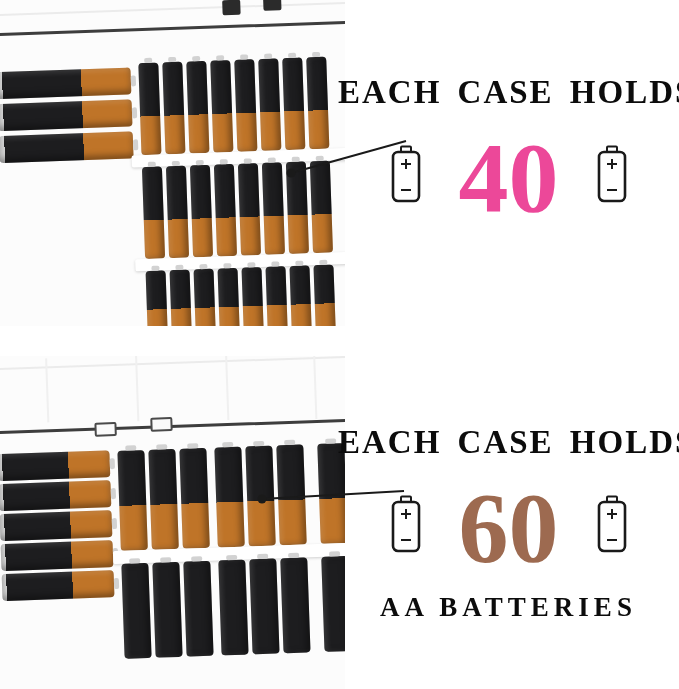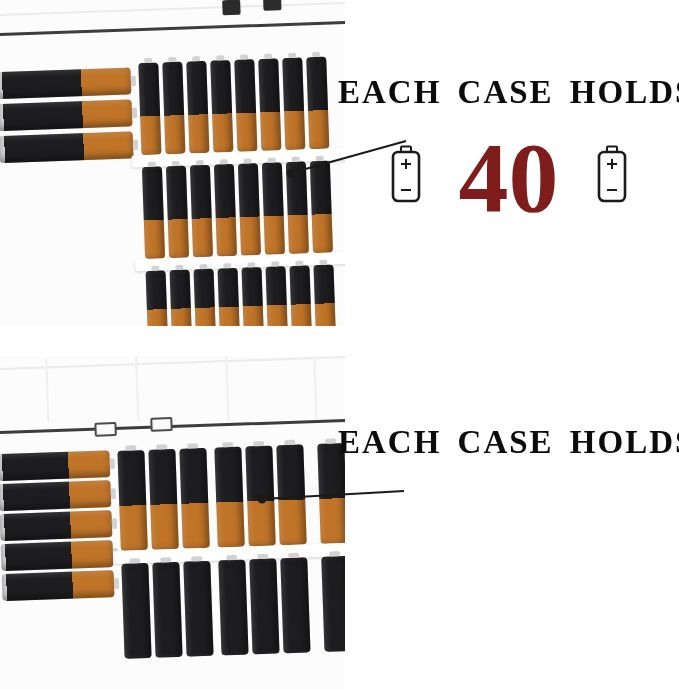--- a/index.html
+++ b/index.html
@@ -106,21 +106,21 @@
     <div class="info" id="info-0">
       <h2 class="heading">EACH CASE HOLDS</h2>
       <div class="count-row">
         <svg class="batt-icon" viewBox="0 0 30 58">
           <rect x="10" y="1.5" width="10" height="6" rx="1" fill="#fff" stroke="#1a1a1a" stroke-width="2"></rect>
           <rect x="2" y="7" width="26" height="49" rx="5" fill="#fff" stroke="#1a1a1a" stroke-width="2.6"></rect>
           <line x1="10" y1="19" x2="20" y2="19" stroke="#1a1a1a" stroke-width="2"></line>
           <line x1="15" y1="14" x2="15" y2="24" stroke="#1a1a1a" stroke-width="2"></line>
           <line x1="10" y1="45" x2="20" y2="45" stroke="#1a1a1a" stroke-width="2"></line>
         </svg>
-        <div class="count" style="color: #7f1d1d;">40</div>
+        <div class="count" style="color: #ec4899;">40</div>
         <svg class="batt-icon" viewBox="0 0 30 58">
           <rect x="10" y="1.5" width="10" height="6" rx="1" fill="#fff" stroke="#1a1a1a" stroke-width="2"></rect>
           <rect x="2" y="7" width="26" height="49" rx="5" fill="#fff" stroke="#1a1a1a" stroke-width="2.6"></rect>
           <line x1="10" y1="19" x2="20" y2="19" stroke="#1a1a1a" stroke-width="2"></line>
           <line x1="15" y1="14" x2="15" y2="24" stroke="#1a1a1a" stroke-width="2"></line>
           <line x1="10" y1="45" x2="20" y2="45" stroke="#1a1a1a" stroke-width="2"></line>
         </svg>
       </div>
     </div>
   </section>
@@ -173,20 +173,38 @@
           <div class="batt-v" style="left: 242px; top: 212px; width: 27px; height: 95px; background: rgb(29, 29, 31);"></div>
           <div class="nub" style="left: 250.1px; top: 207px; width: 10.8px; height: 5px;"></div>
           <div class="batt-v" style="left: 273px; top: 212px; width: 27px; height: 95px; background: rgb(29, 29, 31);"></div>
           <div class="nub" style="left: 281.1px; top: 207px; width: 10.8px; height: 5px;"></div>
           <div class="batt-v" style="left: 314px; top: 212px; width: 27px; height: 95px; background: rgb(29, 29, 31);"></div>
           <div class="nub" style="left: 322.1px; top: 207px; width: 10.8px; height: 5px;"></div>
         </div>
       </div>
     <div class="info" id="info-1">
       <h2 class="heading">EACH CASE HOLDS</h2>
+      <div class="count-row">
+        <svg class="batt-icon" viewBox="0 0 30 58">
+          <rect x="10" y="1.5" width="10" height="6" rx="1" fill="#fff" stroke="#1a1a1a" stroke-width="2"></rect>
+          <rect x="2" y="7" width="26" height="49" rx="5" fill="#fff" stroke="#1a1a1a" stroke-width="2.6"></rect>
+          <line x1="10" y1="19" x2="20" y2="19" stroke="#1a1a1a" stroke-width="2"></line>
+          <line x1="15" y1="14" x2="15" y2="24" stroke="#1a1a1a" stroke-width="2"></line>
+          <line x1="10" y1="45" x2="20" y2="45" stroke="#1a1a1a" stroke-width="2"></line>
+        </svg>
+        <div class="count" style="color: rgb(157, 106, 80);">60</div>
+        <svg class="batt-icon" viewBox="0 0 30 58">
+          <rect x="10" y="1.5" width="10" height="6" rx="1" fill="#fff" stroke="#1a1a1a" stroke-width="2"></rect>
+          <rect x="2" y="7" width="26" height="49" rx="5" fill="#fff" stroke="#1a1a1a" stroke-width="2.6"></rect>
+          <line x1="10" y1="19" x2="20" y2="19" stroke="#1a1a1a" stroke-width="2"></line>
+          <line x1="15" y1="14" x2="15" y2="24" stroke="#1a1a1a" stroke-width="2"></line>
+          <line x1="10" y1="45" x2="20" y2="45" stroke="#1a1a1a" stroke-width="2"></line>
+        </svg>
+      </div>
+      <div class="label">AA BATTERIES</div>
     </div>
   </section>
 
   <svg class="overlay" width="679" height="689" viewBox="0 0 679 689">
       <line x1="291" y1="173" x2="406" y2="141" stroke="#1a1a1a" stroke-width="2"></line>
       <circle cx="291" cy="173" r="4.5" fill="#1a1a1a"></circle>
       <line x1="262" y1="499" x2="404" y2="491" stroke="#1a1a1a" stroke-width="2"></line>
       <circle cx="262" cy="499" r="4.5" fill="#1a1a1a"></circle>
     </svg>
 </div>

